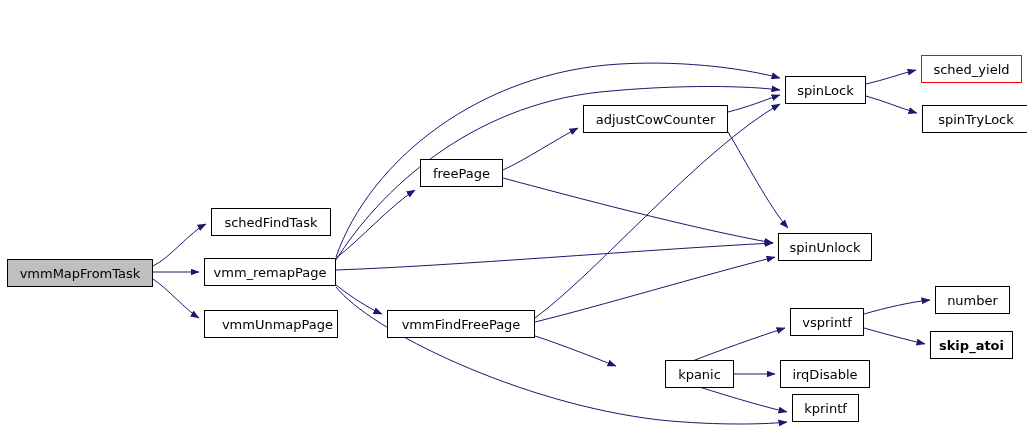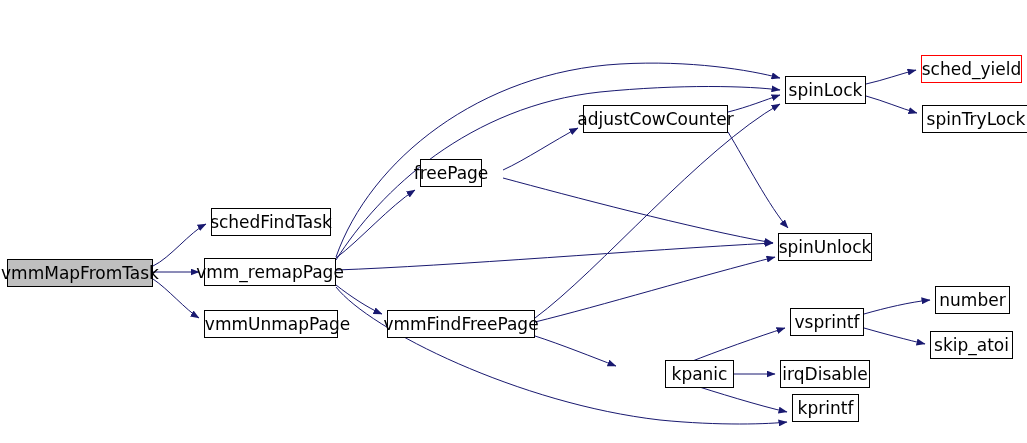--- a/index.html
+++ b/index.html
@@ -27,21 +27,21 @@
   }
   .node {
     position: absolute;
     box-sizing: border-box;
     border: 1px solid #000000;
     background: #ffffff;
     display: flex;
     align-items: center;
     justify-content: center;
     font-family: "DejaVu Sans", sans-serif;
-    font-size: 17px;
+    font-size: 13px;
     color: #000000;
     line-height: 1;
     white-space: nowrap;
     z-index: 3;
   }
   .node.highlight {
     background: #bfbfbf;
   }
   .node.current {
     border-color: #ff0000;
@@ -94,21 +94,21 @@
       </div>
       <div class="node" style="left: 211px; top: 208px; width: 120px; height: 28px;">
         <span class="node-label">schedFindTask</span>
       </div>
       <div class="node" style="left: 204px; top: 258px; width: 132px; height: 28px;">
         <span class="node-label">vmm_remapPage</span>
       </div>
       <div class="node" style="left: 204px; top: 310px; width: 134px; height: 28px; padding-left: 13px;">
         <span class="node-label">vmmUnmapPage</span>
       </div>
-      <div class="node" style="left: 420px; top: 159px; width: 62px; height: 28px;">
+      <div class="node" style="left: 420px; top: 159px; width: 83px; height: 28px;">
         <span class="node-label">freePage</span>
       </div>
       <div class="node" style="left: 583px; top: 105px; width: 145px; height: 28px;">
         <span class="node-label">adjustCowCounter</span>
       </div>
       <div class="node" style="left: 387px; top: 310px; width: 148px; height: 28px;">
         <span class="node-label">vmmFindFreePage</span>
       </div>
       <div class="node" style="left: 785px; top: 76px; width: 81px; height: 28px;">
         <span class="node-label">spinLock</span>
@@ -130,18 +130,18 @@
       </div>
       <div class="node" style="left: 780px; top: 360px; width: 90px; height: 28px;">
         <span class="node-label">irqDisable</span>
       </div>
       <div class="node" style="left: 792px; top: 394px; width: 67px; height: 28px;">
         <span class="node-label">kprintf</span>
       </div>
       <div class="node" style="left: 935px; top: 286px; width: 75px; height: 28px;">
         <span class="node-label">number</span>
       </div>
-      <div class="node" style="left: 930px; top: 331px; width: 83px; height: 28px;">
+      <div class="node" style="left: 930px; top: 331px; width: 83px; height: 28px; font-weight: bold;">
         <span class="node-label">skip_atoi</span>
       </div>
     </div>
 
 </div>
 
 </body></html>

